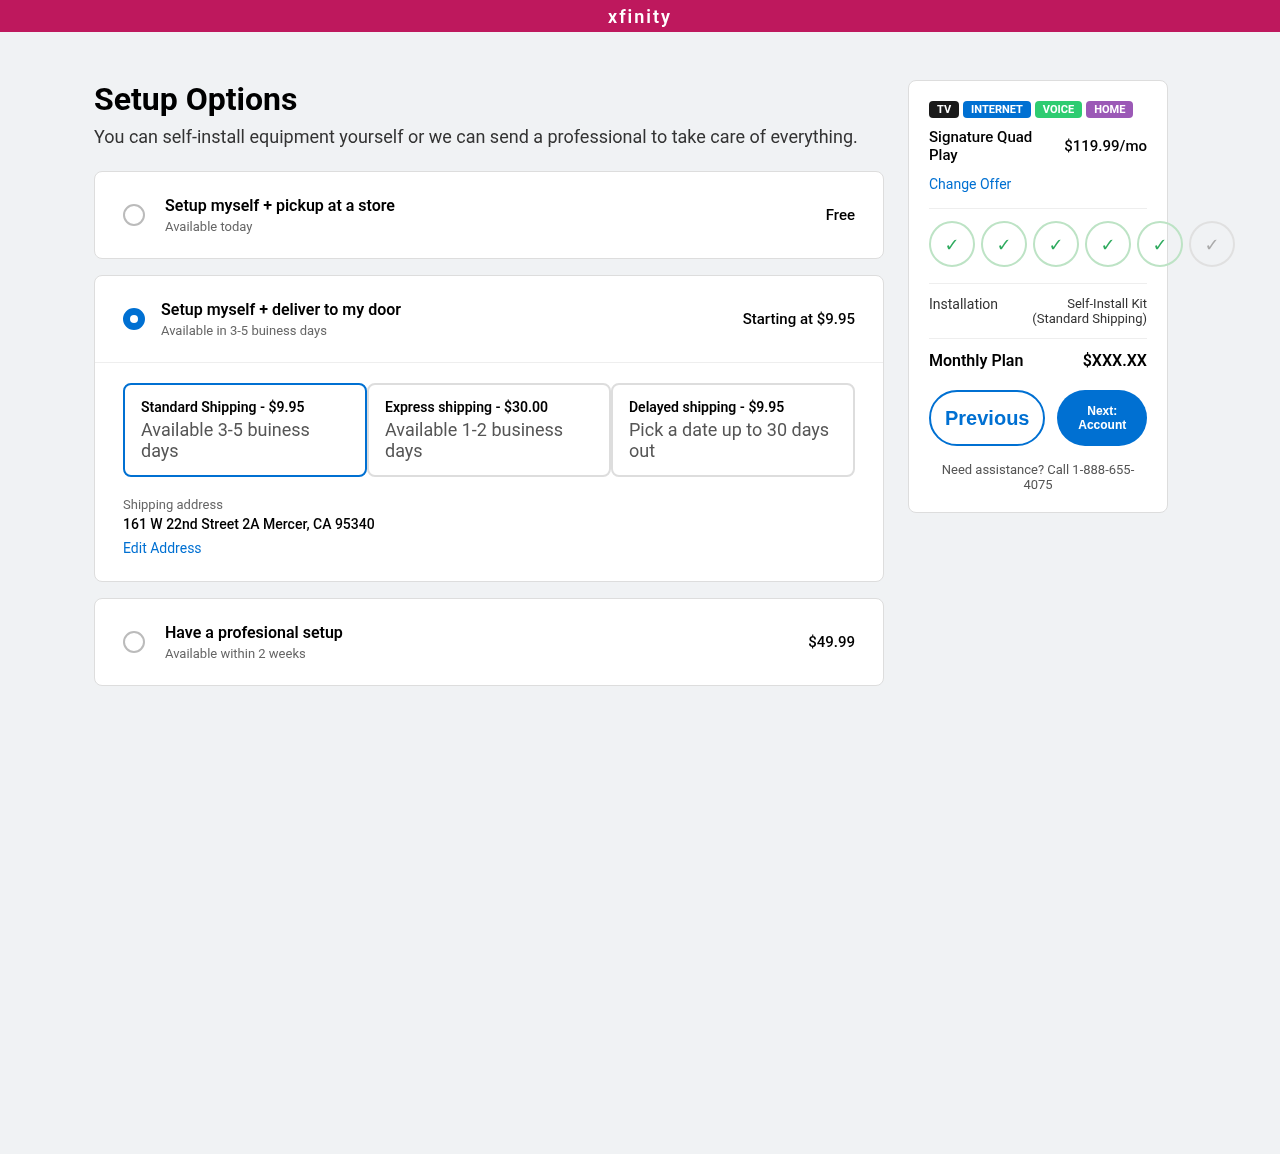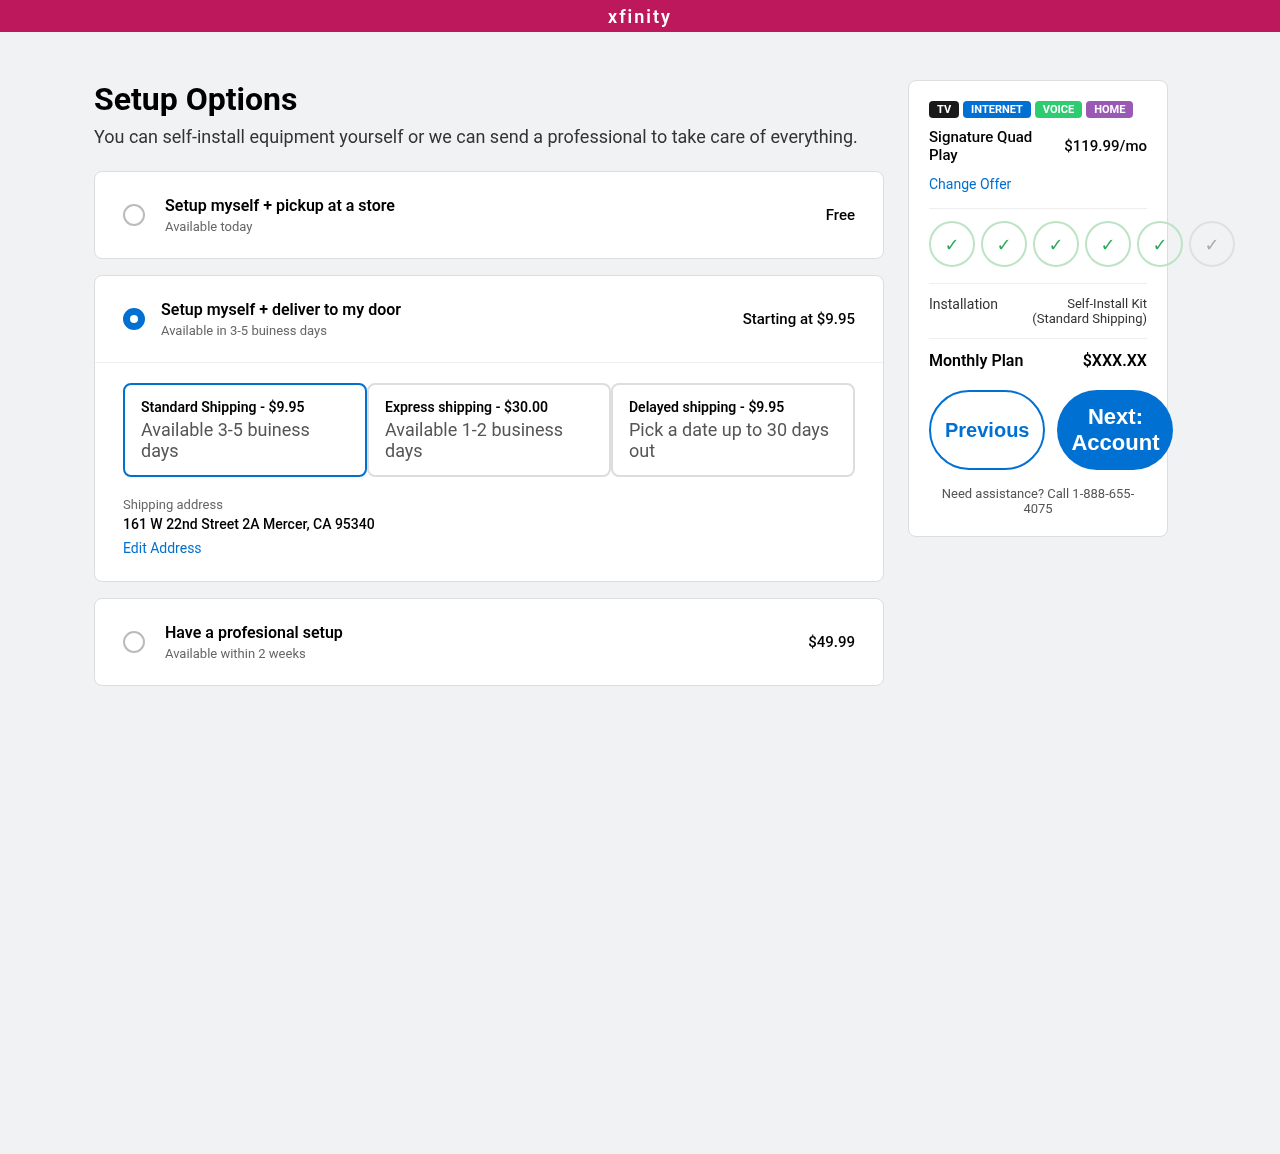--- a/index.html
+++ b/index.html
@@ -336,21 +336,21 @@
       cursor: pointer;
     }
 
     .btn-next {
       flex: 1;
       padding: 14px;
       border: none;
       border-radius: 50px;
       background: #0070d2;
       color: #fff;
-      font-size: 22px;
+      font-size: 12px;
       font-weight: 600;
       cursor: pointer;
     }
 
     .assistance-text {
       text-align: center;
       font-size: 13px;
       color: #555;
     }
   </style>

